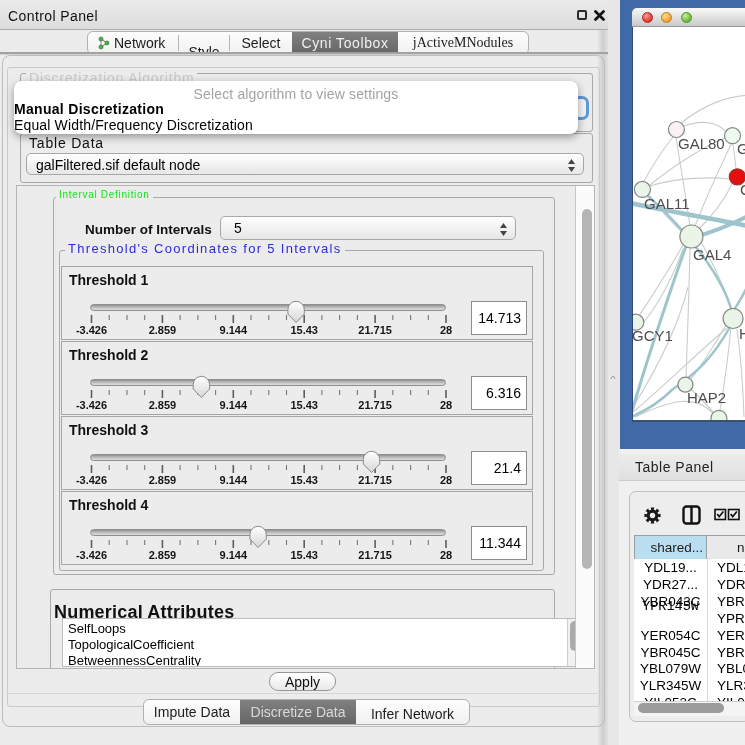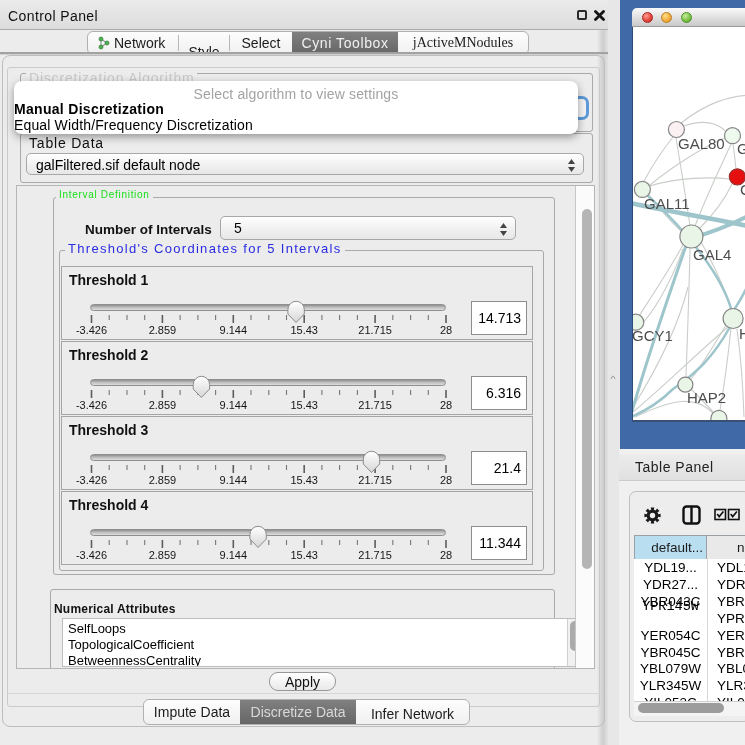--- a/index.html
+++ b/index.html
@@ -7,21 +7,21 @@
        font-family:"Liberation Sans",sans-serif;background:#e7e7e7;}
   .abs{position:absolute;}
   .grp{position:absolute;border:1px solid #a9a9a9;border-radius:3px;}
   .grptitle{position:absolute;background:#ececec;padding:0 3px;white-space:nowrap;letter-spacing:0.8px;}
   .combo{position:absolute;border:1px solid #a8a8a8;border-radius:5px;
          background:linear-gradient(#ffffff,#f3f3f3 45%,#e7e7e7);
          box-sizing:border-box;}
   .tabseg{position:absolute;top:0;height:100%;box-sizing:border-box;
           text-align:center;color:#1c1c1c;}
   .darkseg{background:linear-gradient(#808080,#666666);color:#f0f0f0;}
-  .tickl{position:absolute;font-size:11px;font-weight:normal;color:#151515;
+  .tickl{position:absolute;font-size:11px;font-weight:bold;color:#151515;
          transform:translateX(-50%);white-space:nowrap;}
   .vbox{position:absolute;left:409px;top:34px;width:56px;height:34px;background:#fff;
         border:1px solid #8d8d8d;box-sizing:border-box;font-size:14px;
         text-align:right;padding:8px 5px 0 0;}
   .thp{position:absolute;left:44px;width:472px;height:74px;
        border:1px solid #a5a5a5;box-sizing:border-box;}
   .thlabel{position:absolute;left:7px;top:5px;font-size:14px;font-weight:bold;color:#111;}
   .track{position:absolute;left:28px;top:37px;width:356px;height:7px;
          border-radius:4px;border:1px solid #8f8f8f;
          background:linear-gradient(#8f8f8f,#bcbcbc 45%,#dedede);box-sizing:border-box;}
@@ -271,21 +271,21 @@
   <div class="tickl" style="left:29.5px;top:57px;">-3.426</div>
   <div class="tickl" style="left:100.4px;top:57px;">2.859</div>
   <div class="tickl" style="left:171.3px;top:57px;">9.144</div>
   <div class="tickl" style="left:242.2px;top:57px;">15.43</div>
   <div class="tickl" style="left:313.1px;top:57px;">21.715</div>
   <div class="tickl" style="left:384.0px;top:57px;">28</div>
   <div class="vbox">11.344</div>
 </div>
 
   <div class="grp" style="left:33px;top:403px;width:503px;height:91px;"></div>
-  <div class="abs" style="left:37px;top:416px;font-size:12px;letter-spacing:0.2px;font-weight:bold;color:#111;">Numerical Attributes</div>
+  <div class="abs" style="left:37px;top:416px;font-size:18px;letter-spacing:0.2px;font-weight:bold;color:#111;">Numerical Attributes</div>
   <div class="abs" style="left:45px;top:432px;width:520px;height:49px;background:#ffffff;
        border:1px solid #bdbdbd;box-sizing:border-box;overflow:hidden;">
     <div style="padding:2px 0 0 5px;font-size:13px;line-height:16px;color:#000;">
       SelfLoops<br>TopologicalCoefficient<br>BetweennessCentrality
     </div>
     <div class="abs" style="right:0;top:0;width:13px;height:100%;background:#f1f1f1;border-left:1px solid #cfcfcf;"></div>
     <div class="abs" style="right:1.5px;top:2px;width:10px;height:30px;background:#ababab;border-radius:5px;"></div>
   </div>
 
   <div class="abs" style="left:558px;top:0;width:21px;height:484px;background:#fbfbfb;
@@ -403,21 +403,21 @@
   </svg>
   <svg class="abs" style="left:84px;top:16px;" width="28" height="13" viewBox="0 0 28 13">
     <rect x="1" y="1.5" width="10.5" height="10" fill="none" stroke="#111" stroke-width="1.6"></rect>
     <path d="M3.2 6 L5.2 8.6 L9.4 3.4" stroke="#111" stroke-width="1.6" fill="none"></path>
     <rect x="14.5" y="1.5" width="10.5" height="10" fill="none" stroke="#111" stroke-width="1.6"></rect>
     <path d="M16.7 6 L18.7 8.6 L22.9 3.4" stroke="#111" stroke-width="1.6" fill="none"></path>
   </svg>
 
   <div class="abs" style="left:4px;top:43px;width:73px;height:25px;background:#b9def0;
        border:1px solid #9aa0a4;box-sizing:border-box;text-align:right;
-       font-size:13.5px;color:#1c1c1c;padding:4px 3px 0 0;">default...</div>
+       font-size:13.5px;color:#1c1c1c;padding:4px 3px 0 0;">shared...</div>
   <div class="abs" style="left:77px;top:43px;width:45px;height:25px;background:#e9e9e9;
        border:1px solid #9aa0a4;border-left:none;box-sizing:border-box;
        font-size:13.5px;color:#1c1c1c;padding-top:4px;">
     <span style="position:absolute;left:30px;">na</span>
     </div>
 
   <div class="abs" style="left:4px;top:67px;width:118px;height:142px;background:#ffffff;overflow:hidden;">
     <div class="cell1" style="left:0;top:1.2px;width:73px;">YDL19...</div>
     <div class="cell2" style="left:83px;top:1.2px;">YDL19...</div>
     <div class="cell1" style="left:0;top:18.1px;width:73px;">YDR27...</div>

